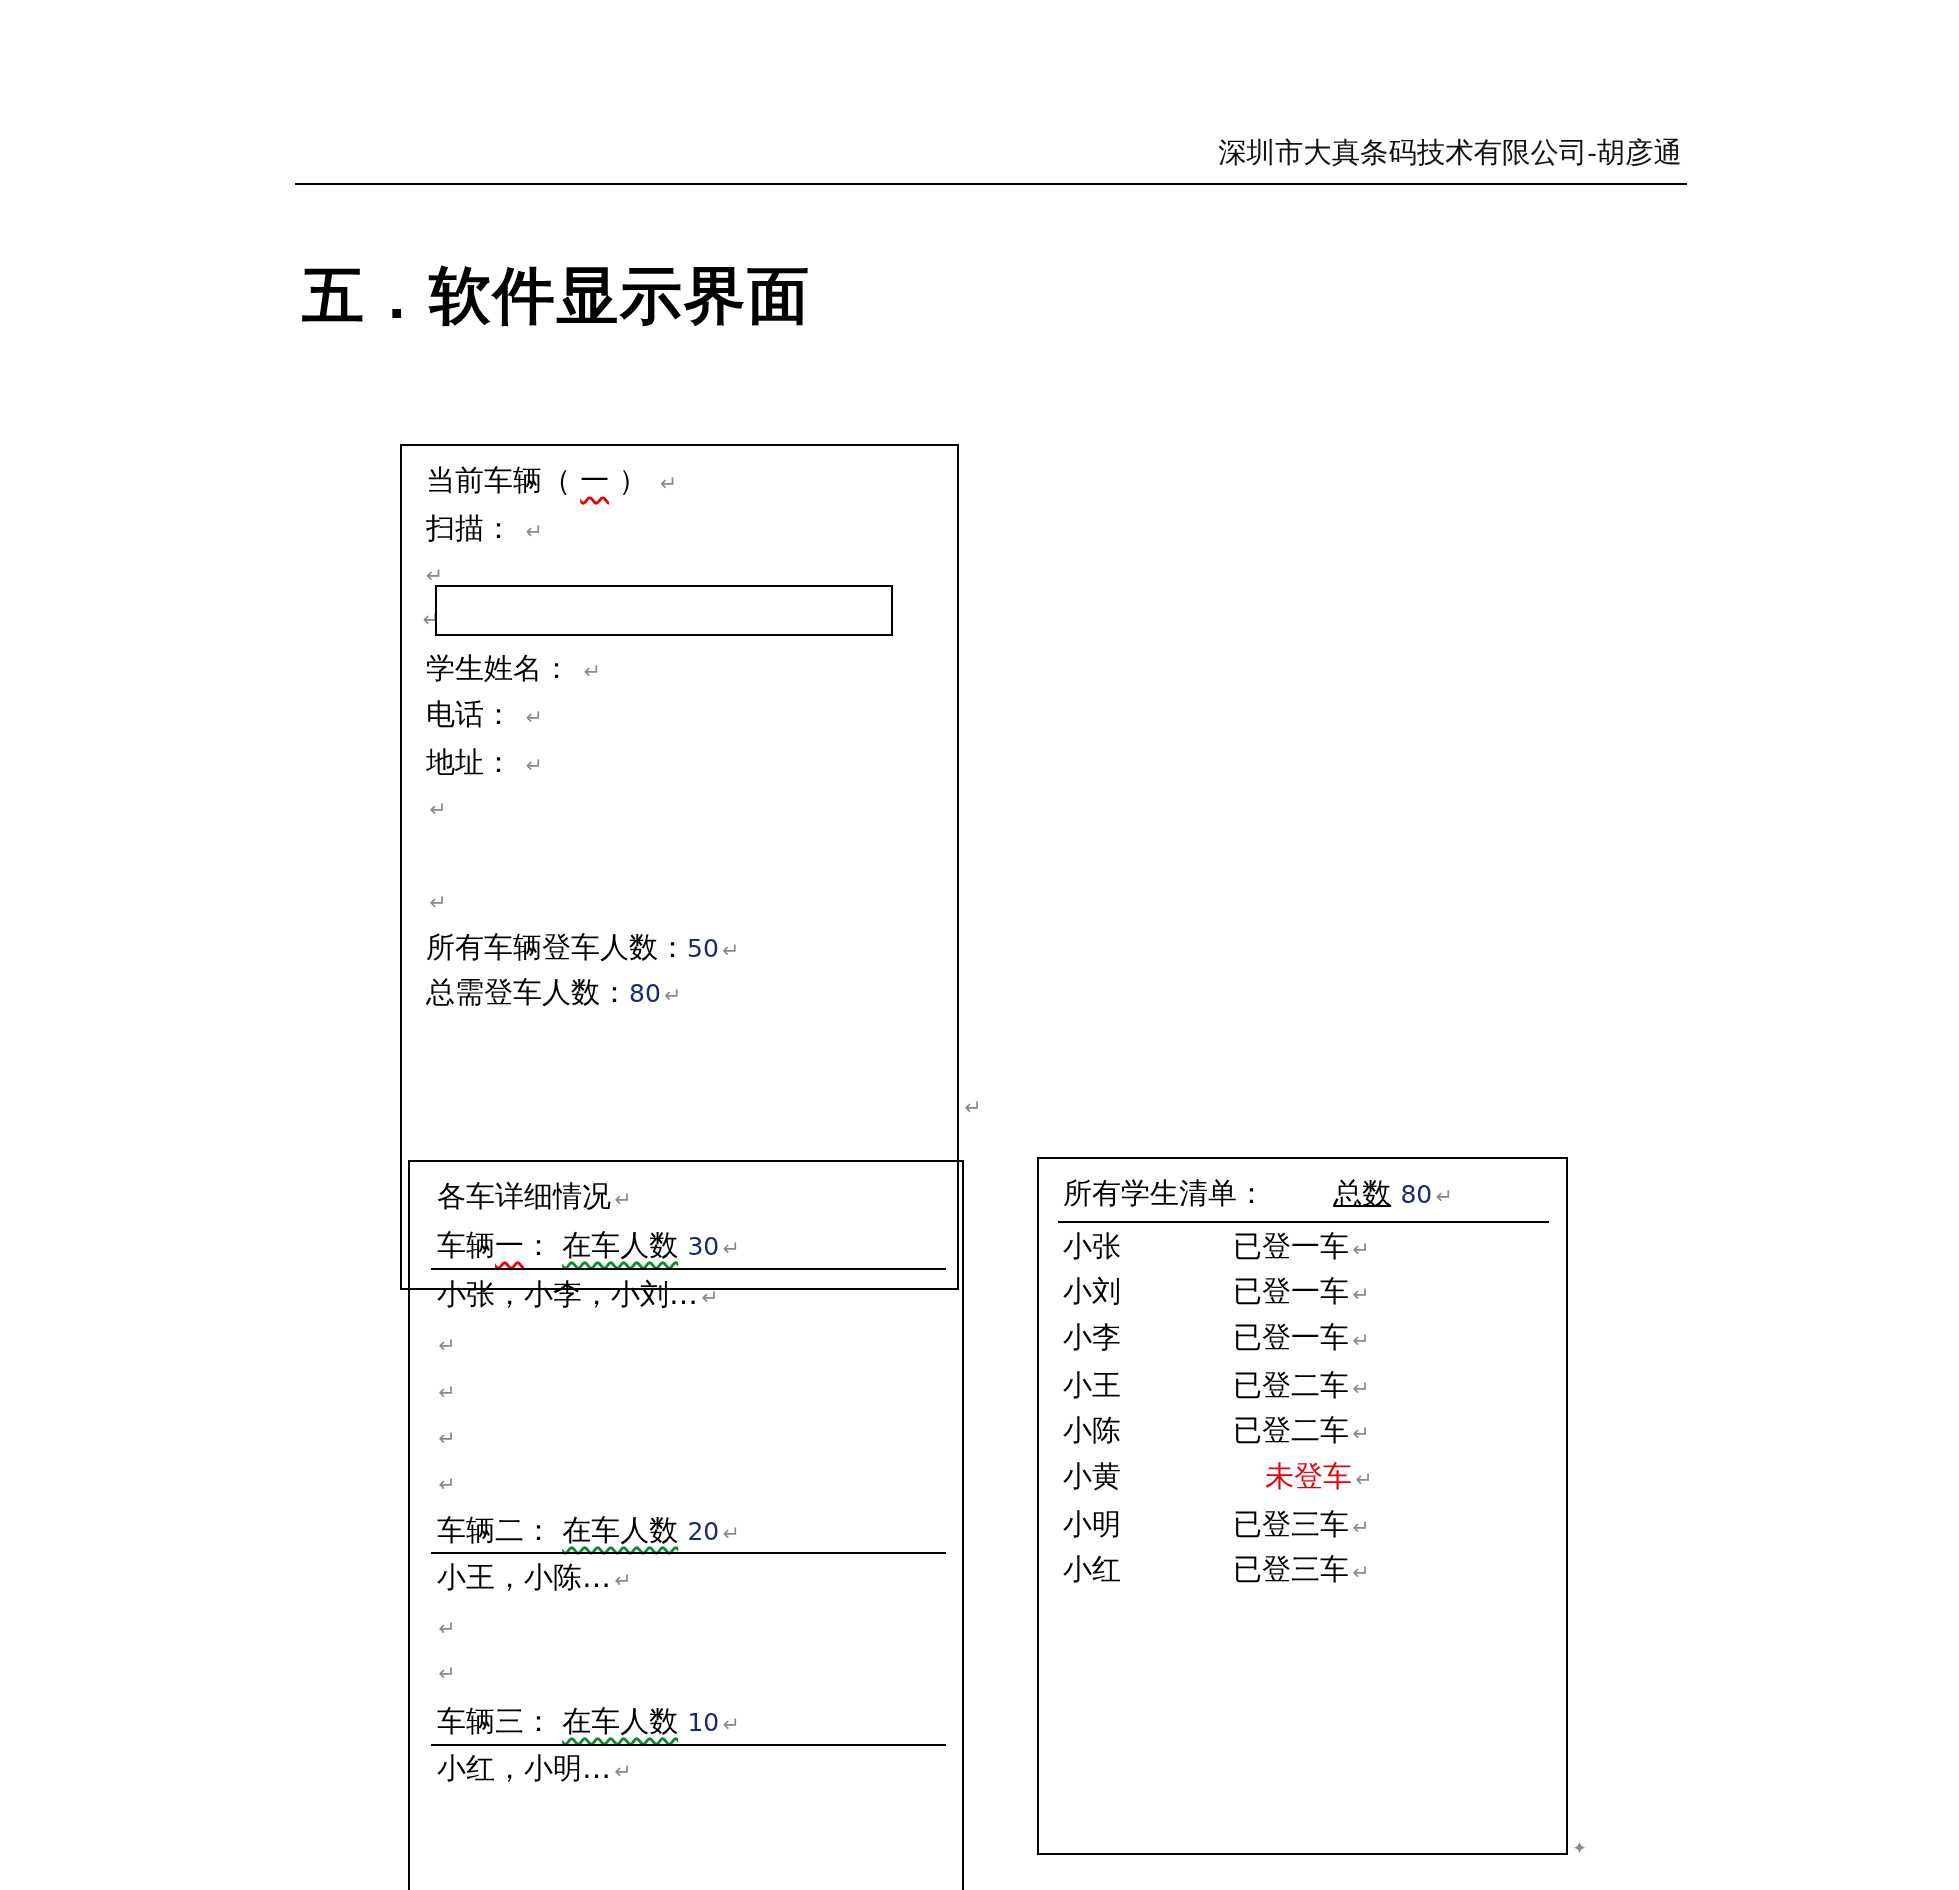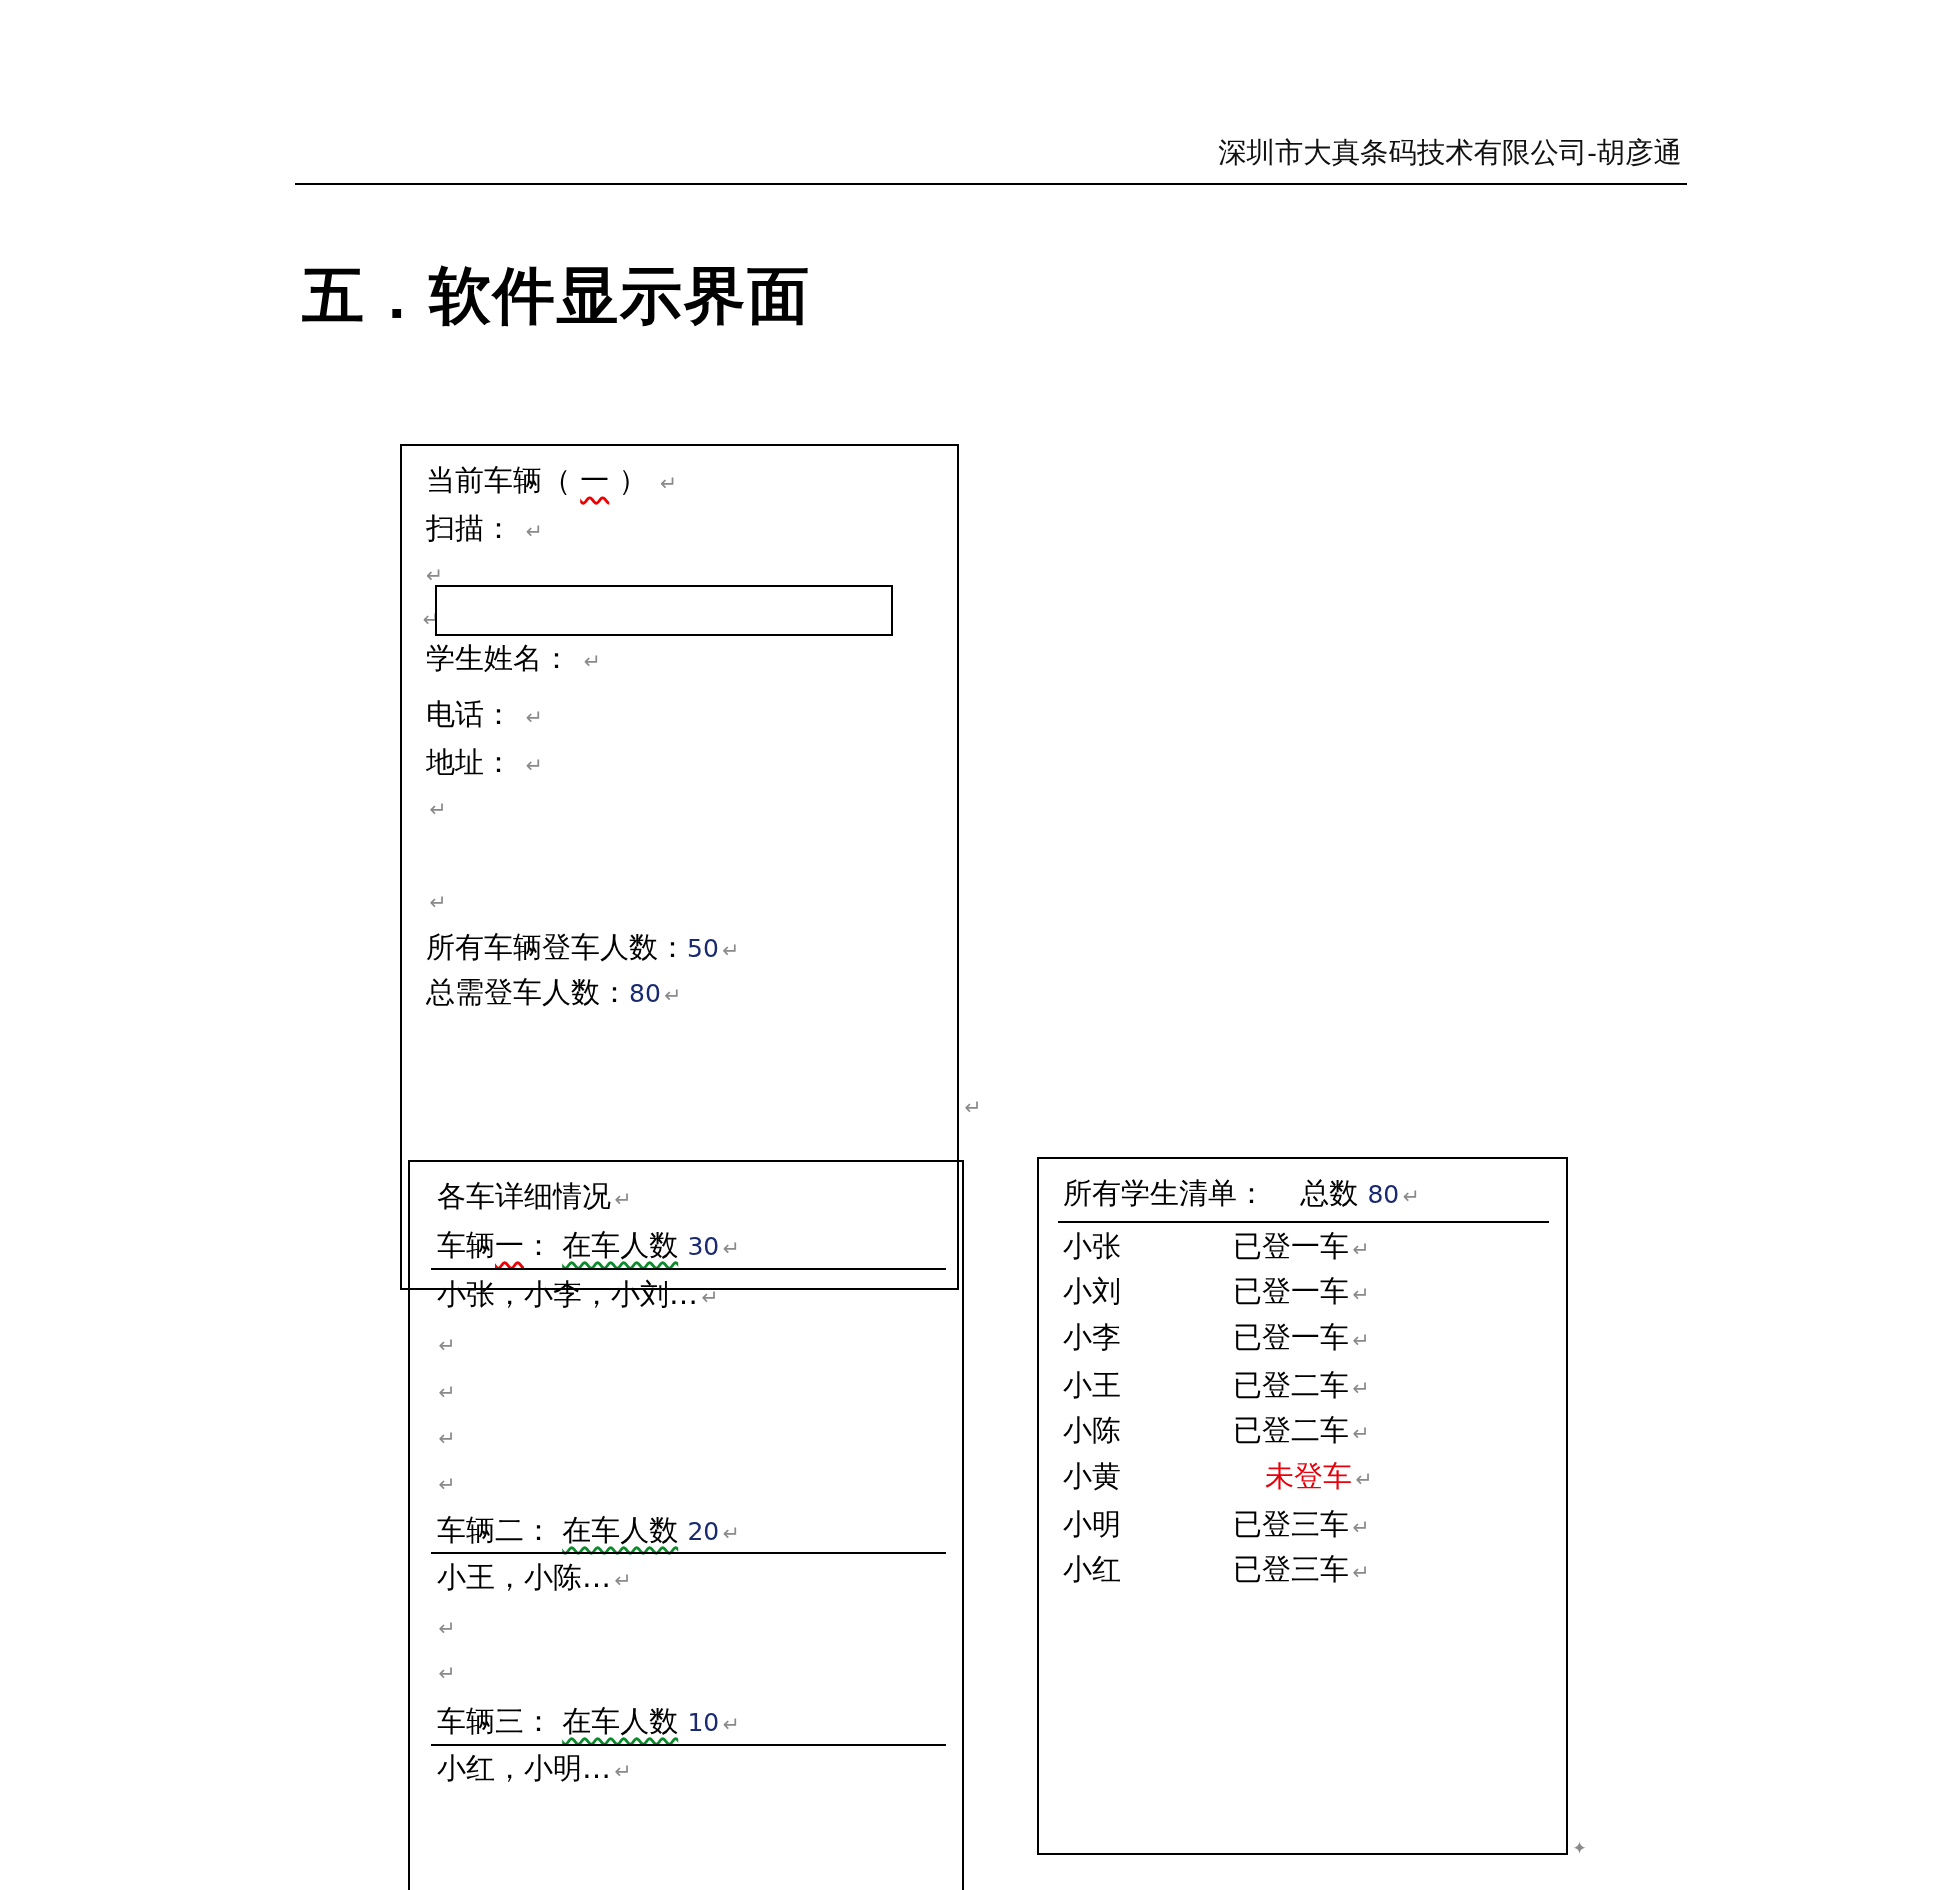--- a/index.html
+++ b/index.html
@@ -35,21 +35,21 @@
     <span>）</span>
     <span class="pm">↵</span>
   </div>
   <div class="line" style="top:65px;">
     <span>扫描：</span>
     <span class="pm">↵</span>
   </div>
   <div class="line" style="top:109px; left:20.5px;"><span class="pm">↵</span></div>
   <div class="line" style="top:153px; left:17.4px;"><span class="pm">↵</span></div>
   <div class="scan-input"></div>
-  <div class="line" style="top:195px;">
+  <div class="line" style="top:205px;">
     <span>学生姓名：</span>
     <span class="pm">↵</span>
   </div>
   <div class="line" style="top:251px;">
     <span>电话：</span>
     <span class="pm">↵</span>
   </div>
   <div class="line" style="top:299px;">
     <span>地址：</span>
     <span class="pm">↵</span>
@@ -103,21 +103,21 @@
   </div>
   <div class="rule" style="top:582px; width:515px;"></div>
   <div class="line" style="top:589px; left:27px;">
     <span>小红，小明…</span><span class="pm">↵</span>
   </div>
 </div>
 
 <div class="abs box" style="left:1037px; top:1157px; width:531px; height:698px;">
   <div class="line" style="top:17.4px;">
     <span>所有学生清单：</span>
-    <span style="margin-left:25px;">总数</span>
+    <span style="margin-left:58px;text-decoration:underline;">总数</span>
     <span class="num">80</span><span class="pm">↵</span>
   </div>
   <div class="rule" style="top:62px; left:19px; width:491px;"></div>
 
   <div class="line" style="top:70px;"><span>小张</span></div>
   <div class="line status" style="top:70px; left:194px;"><span>已登一车</span><span class="pm">↵</span></div>
 
   <div class="line" style="top:115px;"><span>小刘</span></div>
   <div class="line status" style="top:115px; left:194px;"><span>已登一车</span><span class="pm">↵</span></div>
 

